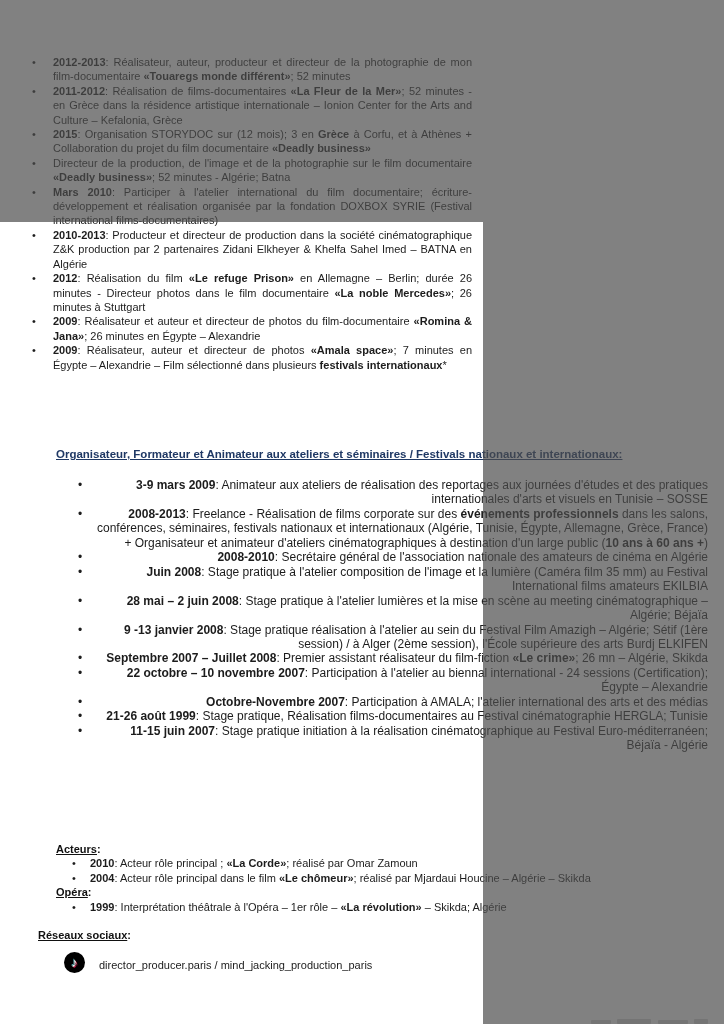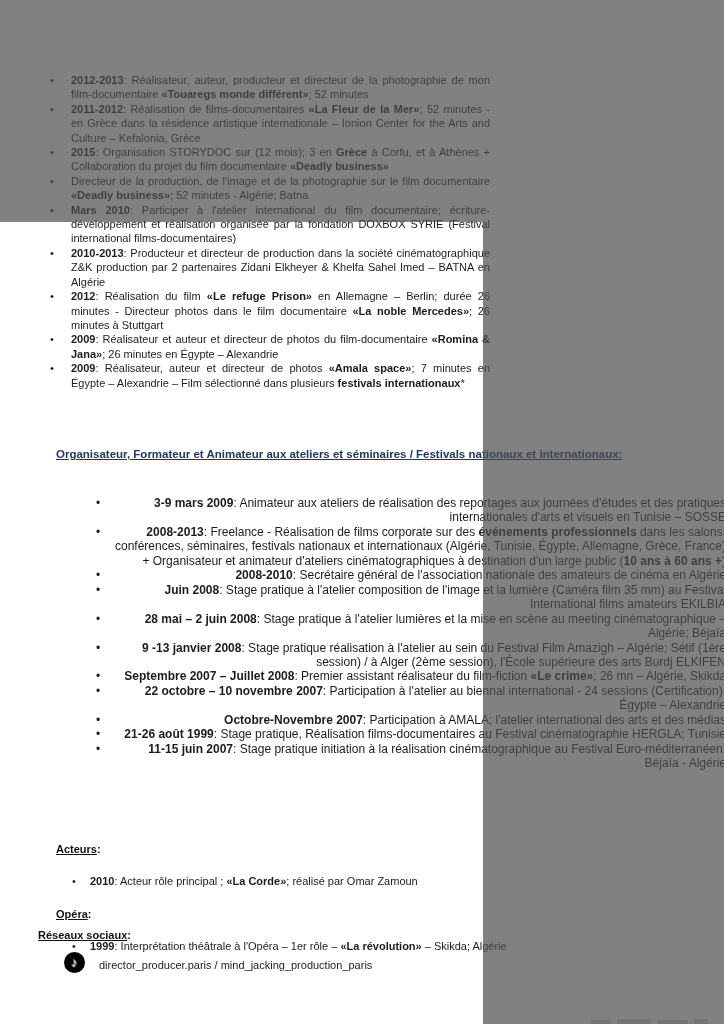--- a/index.html
+++ b/index.html
@@ -5,21 +5,21 @@
   html,body{margin:0;padding:0;}
   body{
     width:724px;height:1024px;position:relative;overflow:hidden;
     background:#ffffff;
     font-family:"Liberation Sans","DejaVu Sans",sans-serif;
     color:#1c1c1c;
   }
   .abs{position:absolute;}
   
   .layer-text{position:absolute;inset:0;z-index:1;}
-  ul{margin:18px;padding:0;list-style:none;}
+  ul{margin:0;padding:0;list-style:none;}
   li{position:relative;margin:0;padding:0;}
   li::before{content:"\2022";position:absolute;top:0;}
   
   .exp-list{left:53px;top:55px;width:419px;font-size:11px;line-height:14.4px;text-align:justify;}
   .exp-list li::before{left:-21px;}
   
   .workshops-heading{
     left:56px;top:447px;font-size:11.5px;line-height:14.4px;font-weight:bold;
     color:#1f3864;text-decoration:underline;white-space:nowrap;
   }
@@ -80,20 +80,21 @@
       <li><b>22 octobre – 10 novembre 2007</b>: Participation à l'atelier au biennal international - 24 sessions (Certification); Égypte – Alexandrie</li>
       <li><b>Octobre-Novembre 2007</b>: Participation à AMALA; l'atelier international des arts et des médias</li>
       <li><b>21-26 août 1999</b>: Stage pratique, Réalisation films-documentaires au Festival cinématographie HERGLA; Tunisie</li>
       <li><b>11-15 juin 2007</b>: Stage pratique initiation à la réalisation cinématographique au Festival Euro-méditerranéen; Béjaïa - Algérie</li>
     </ul>
 
   <div class="abs cast-block">
     <div class="mini-heading"><span class="u">Acteurs</span><span>:</span></div>
     <ul>
         <li><b>2010</b>: Acteur rôle principal ; <b>«La Corde»</b>; réalisé par Omar Zamoun</li>
+        <li><b>2004</b>: Acteur rôle principal dans le film <b>«Le chômeur»</b>; réalisé par Mjardaui Houcine – Algérie – Skikda</li>
       </ul>
     <div class="mini-heading"><span class="u">Opéra</span><span>:</span></div>
     <ul>
         <li><b>1999</b>: Interprétation théâtrale à l'Opéra – 1er rôle – <b>«La révolution»</b> – Skikda; Algérie</li>
       </ul>
   </div>
 
   <div class="abs social-heading mini-heading"><span class="u">Réseaux sociaux</span><span>:</span></div>
 
   <div class="abs tiktok">

